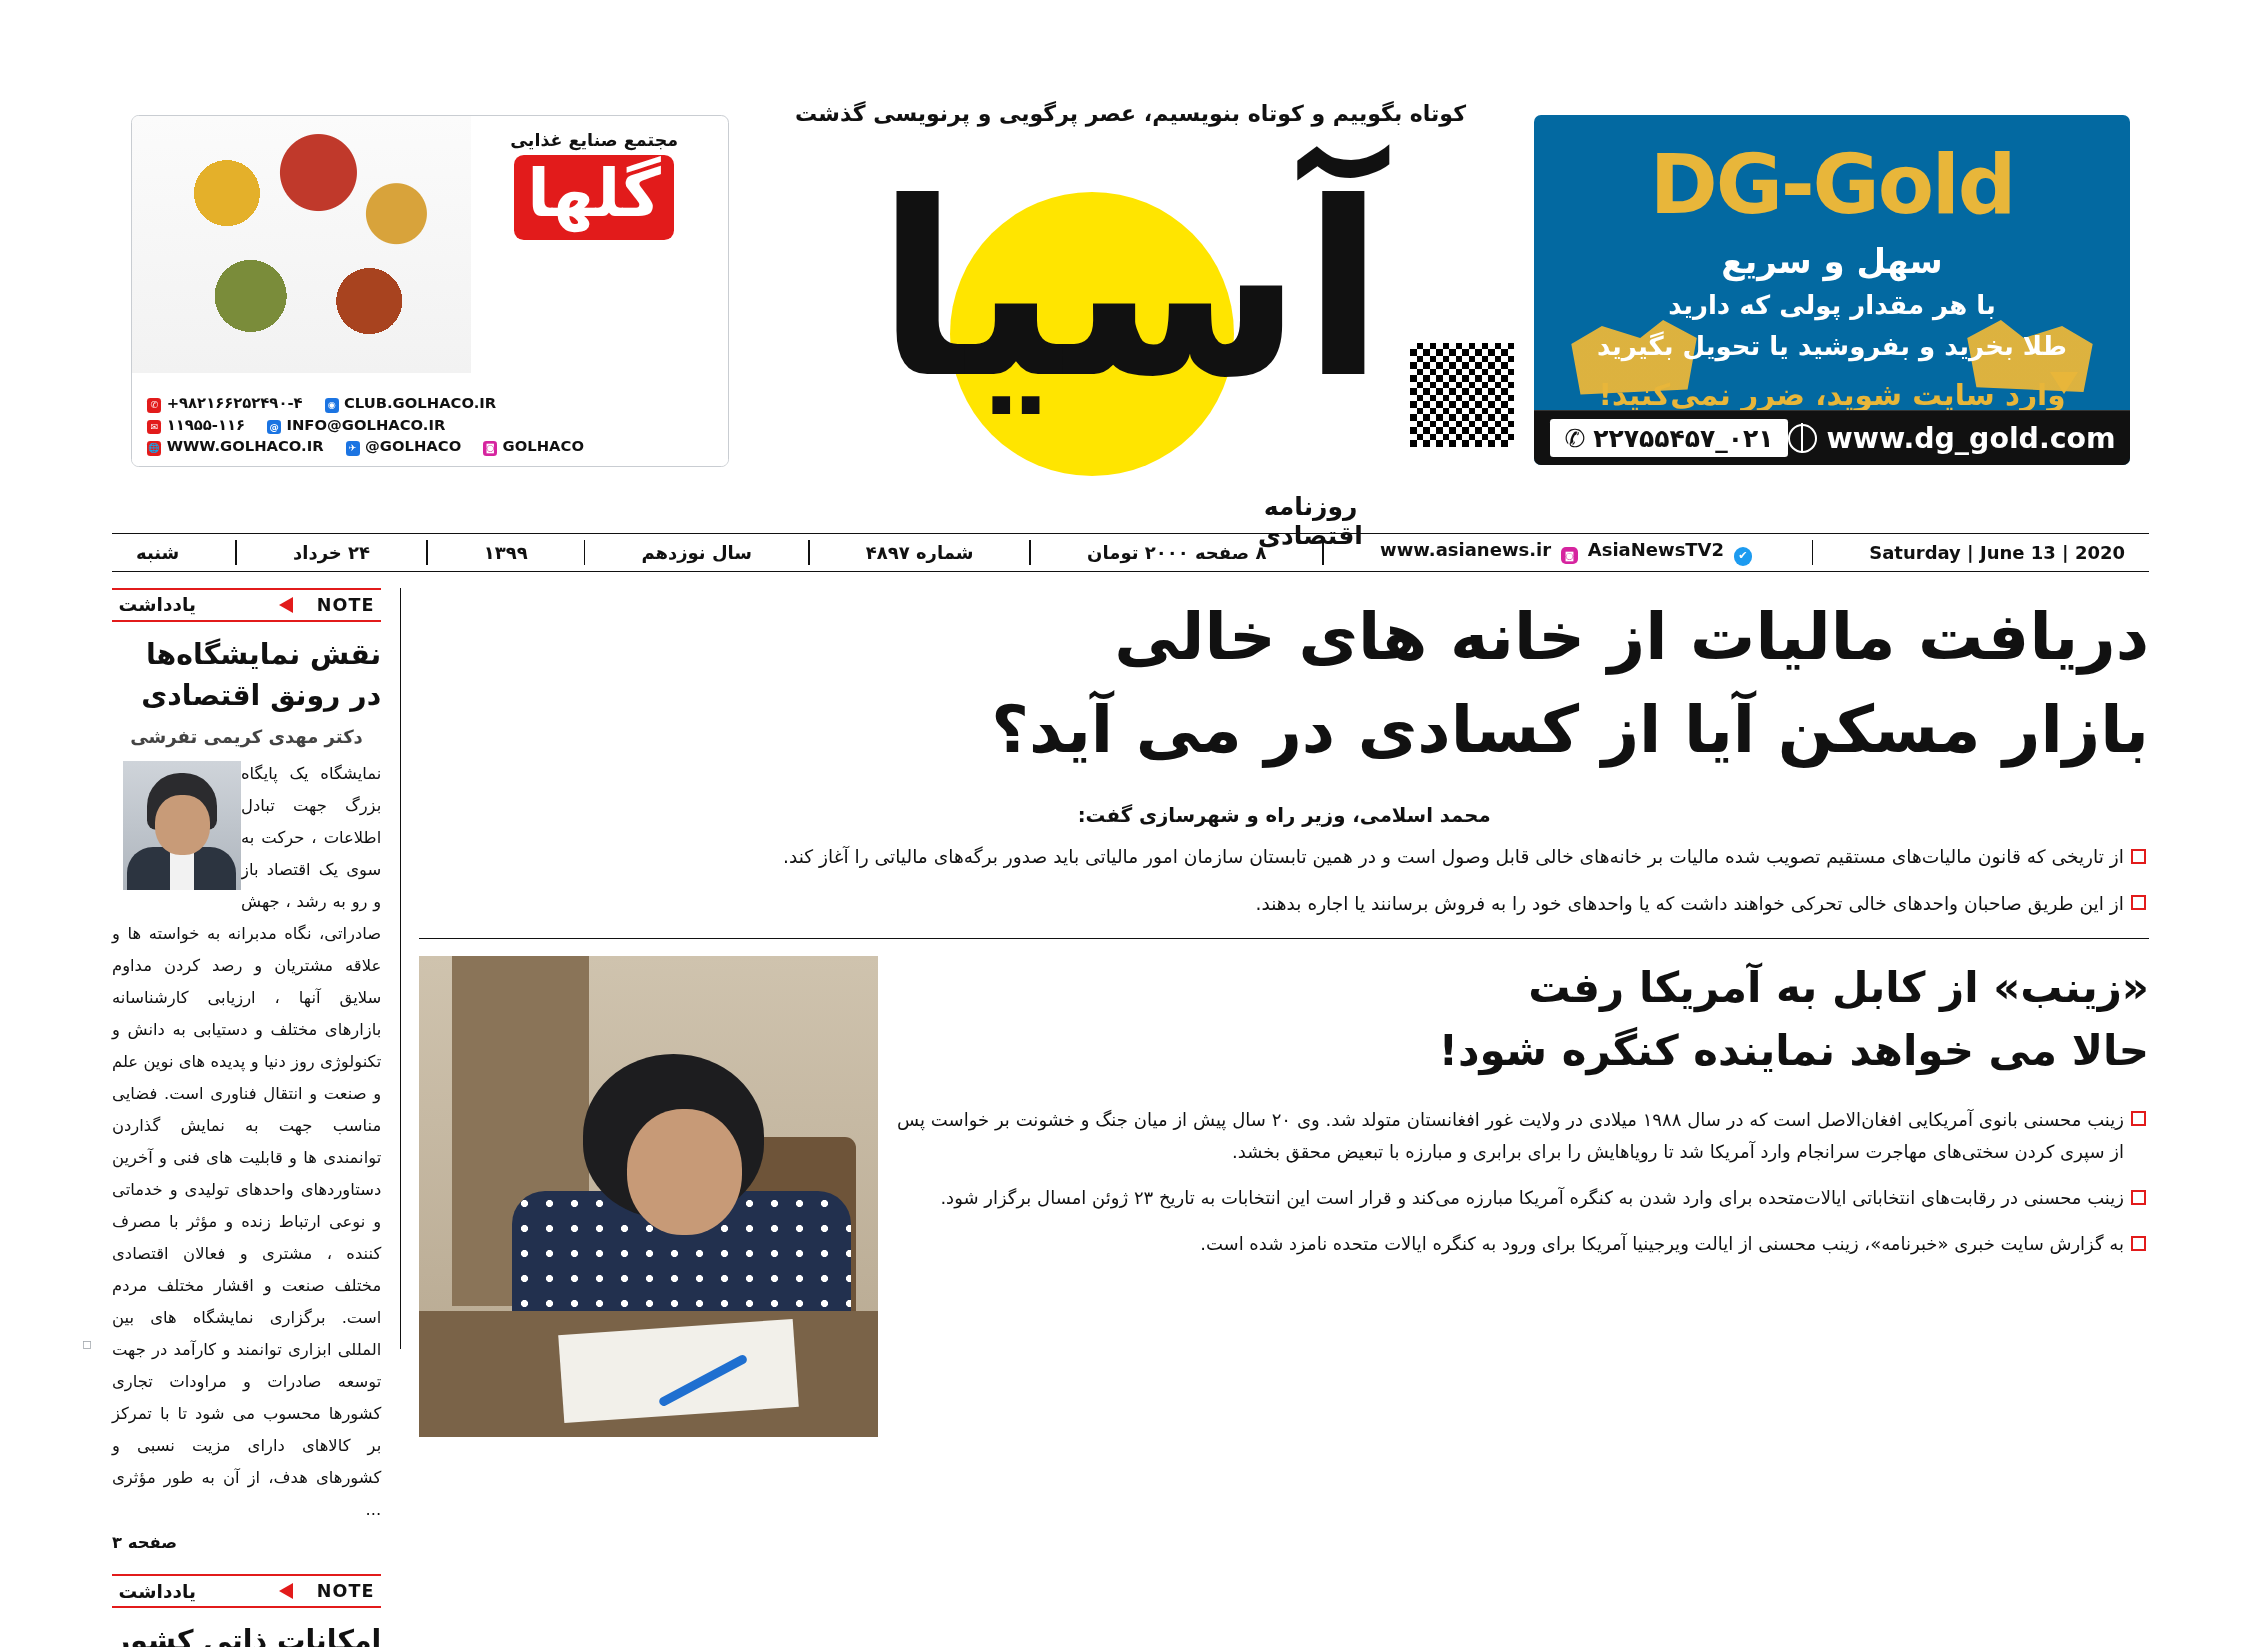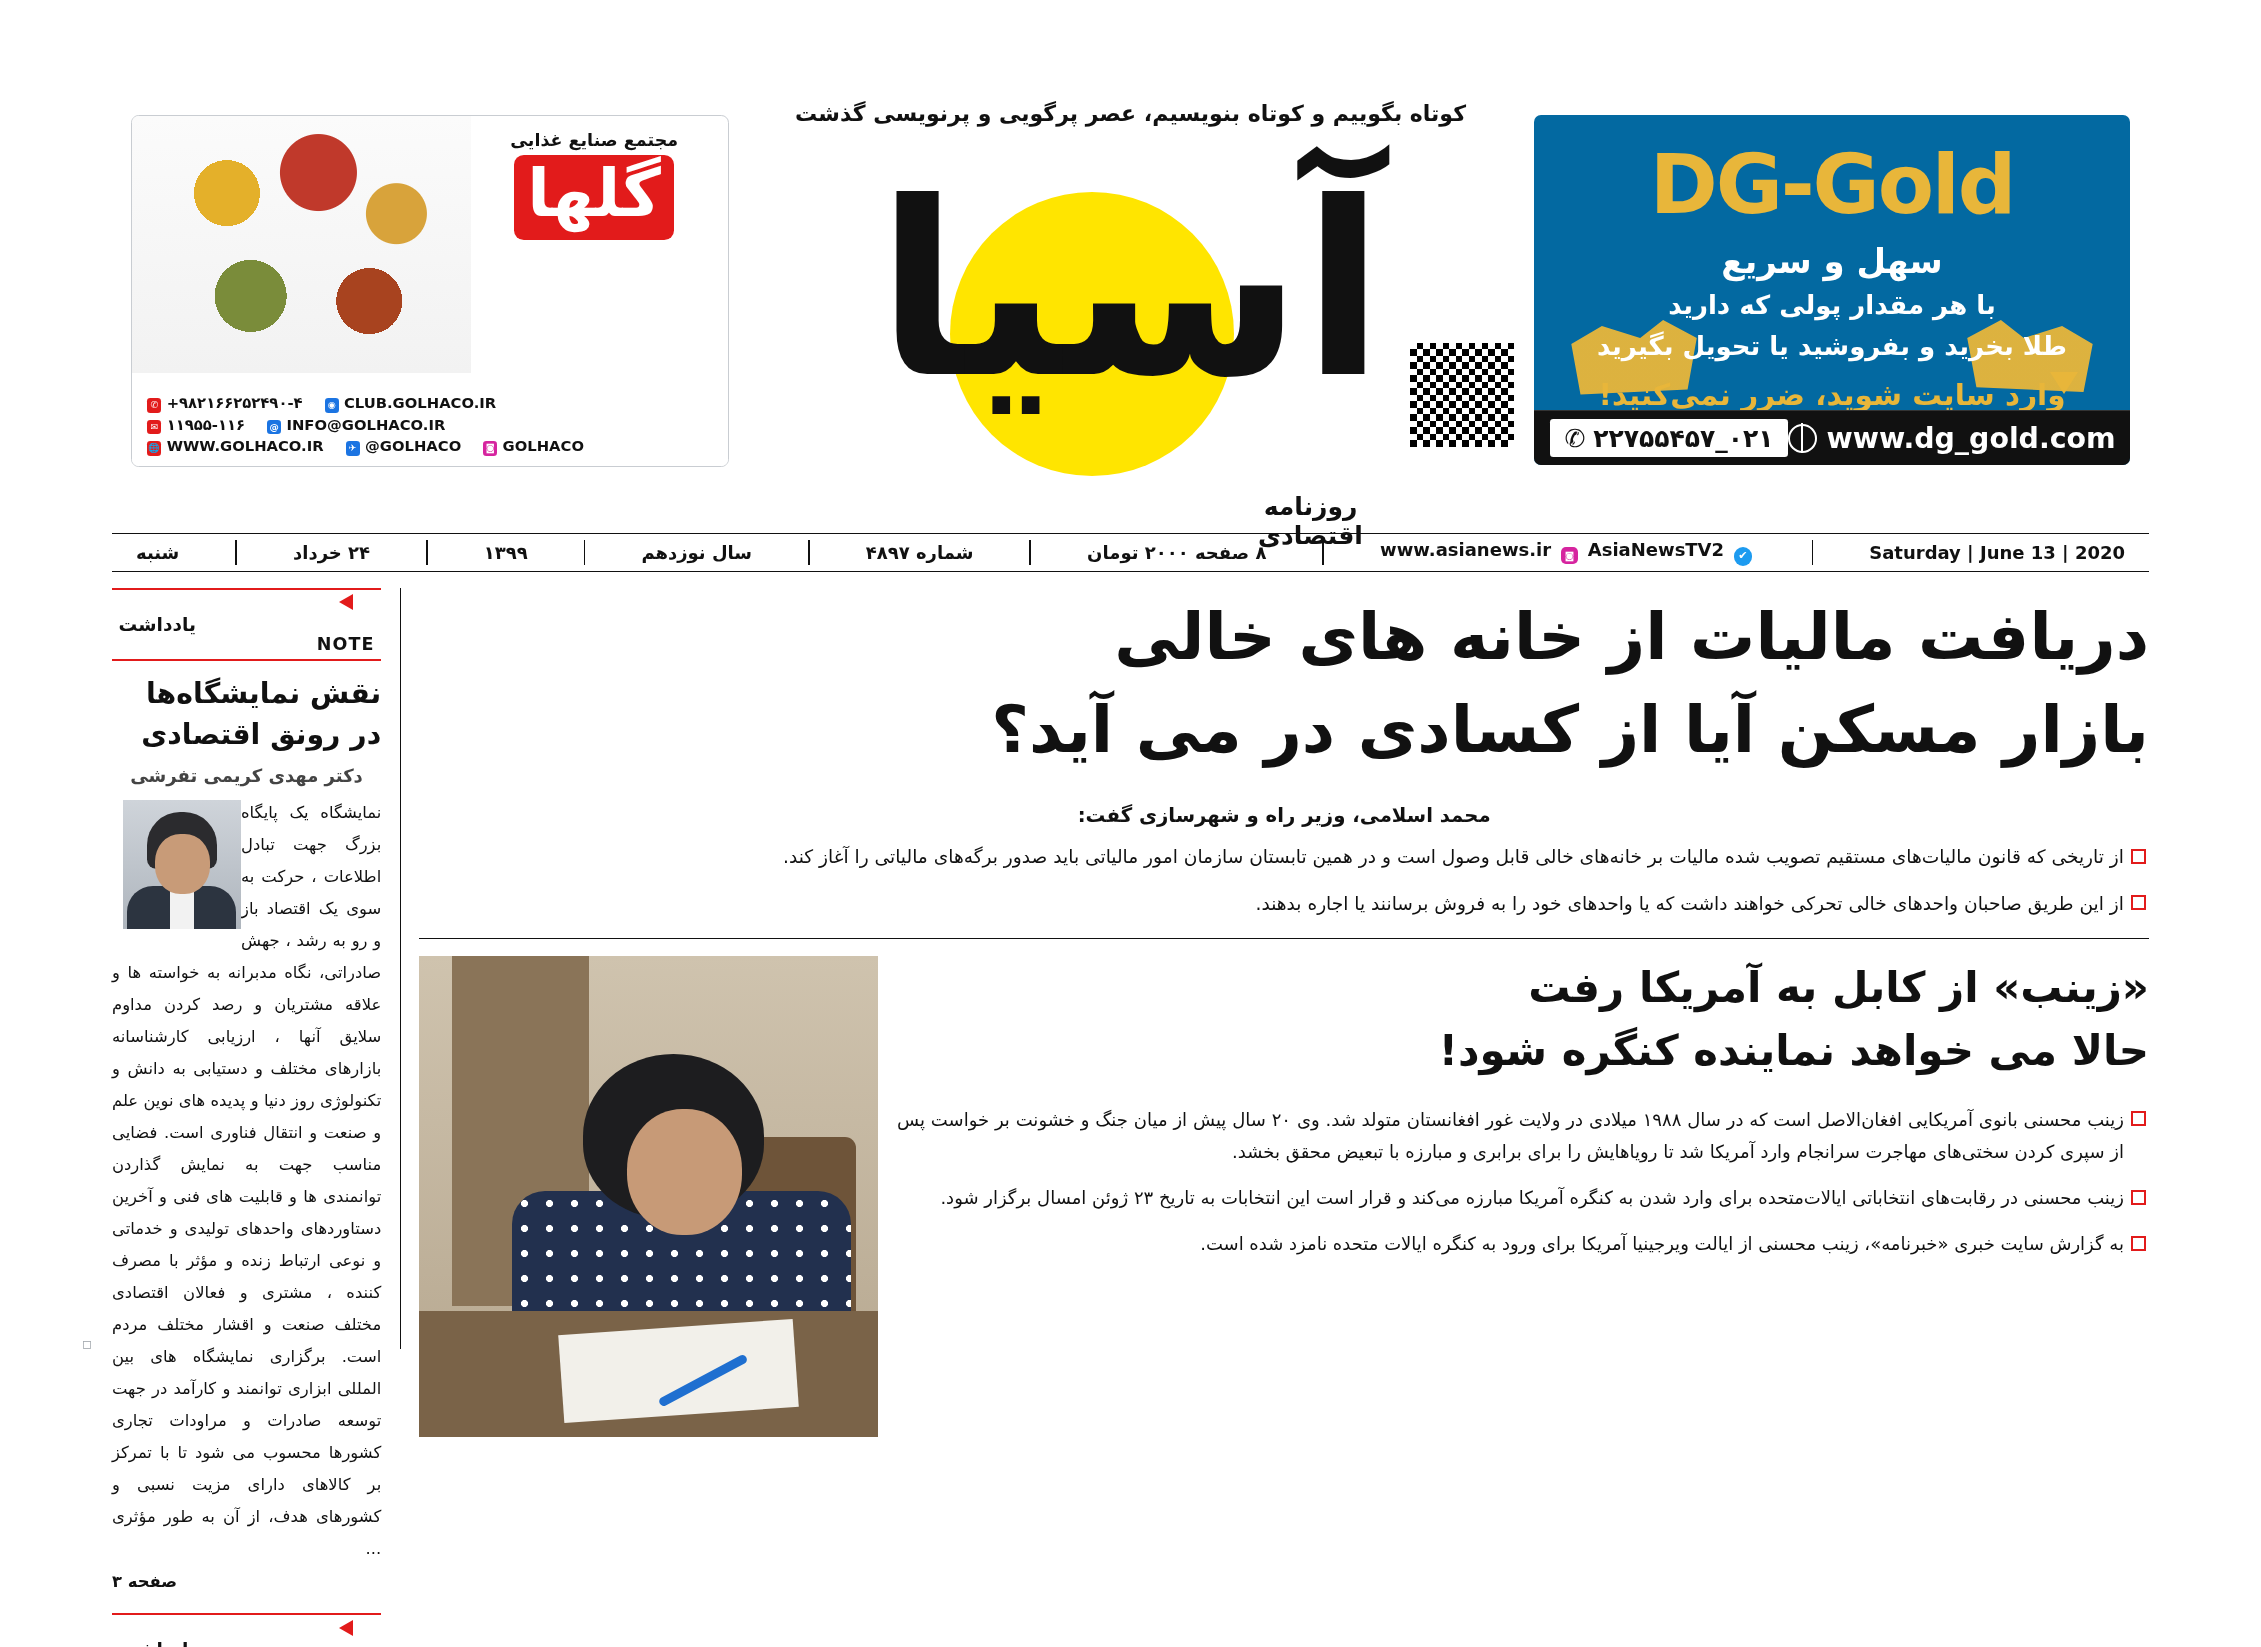--- a/index.html
+++ b/index.html
@@ -193,21 +193,21 @@
   }
   .s2 .bullets li{font-size:18px;line-height:1.78;}
 
   
   .note-head{
     display:flex;align-items:center;justify-content:space-between;
     border-top:2.2px solid #e21b1b;border-bottom:2.2px solid #e21b1b;
     padding:4.4px 6.6px;margin-bottom:12px;direction:rtl;
   }
   .note-head .fa{font-size:18.6px;font-weight:700;color:#111;}
-  .note-head .en{font-size:17.5px;font-weight:700;color:#111;letter-spacing:1.1px;direction:ltr;display:flex;align-items:center;gap:24px;flex-direction:column;}
+  .note-head .en{font-size:17.5px;font-weight:700;color:#111;letter-spacing:1.1px;direction:ltr;display:flex;align-items:center;gap:24px;}
   .note-head .tri{width:0;height:0;border-top:8.8px solid transparent;border-bottom:8.8px solid transparent;border-right:14.2px solid #e21b1b;}
   .note-title{font-size:28.4px;font-weight:700;text-align:right;line-height:1.45;margin:0 0 9.8px;color:#111;}
   .note-author{font-size:18px;font-weight:700;text-align:center;color:#444;margin:0 0 11px;}
   .note-body{font-size:16.4px;line-height:1.95;text-align:justify;color:#111;}
   .note-body p{margin:0 0 7.7px;}
   .author-photo{
     float:left;width:118px;height:129px;margin:3.3px 0 7.7px 11px;
     background:linear-gradient(180deg,#cfd4da 0%,#aeb5bd 100%);
     position:relative;overflow:hidden;
   }

